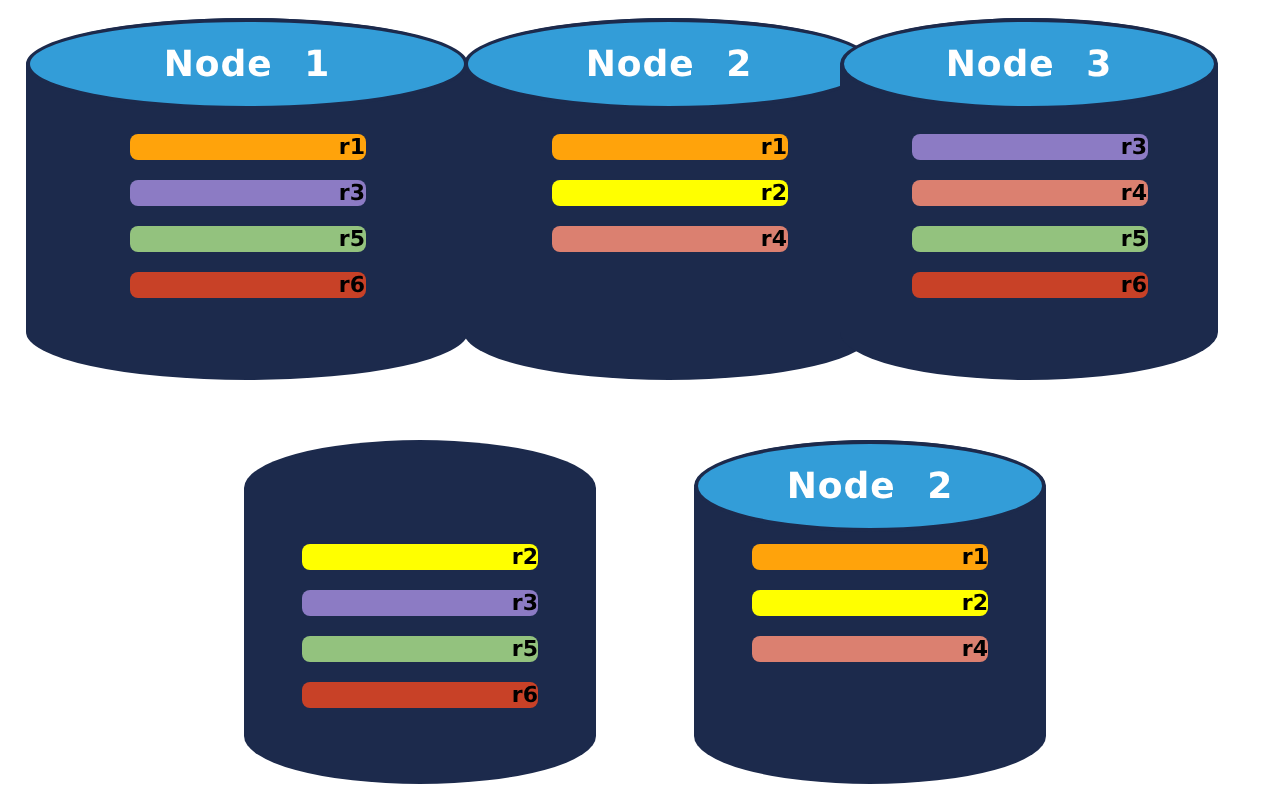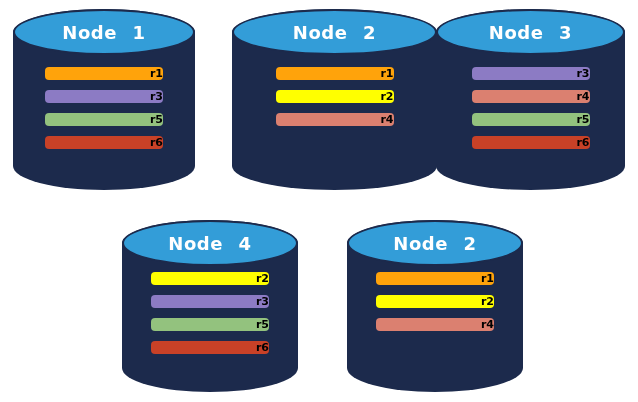--- a/index.html
+++ b/index.html
@@ -60,21 +60,21 @@
     font-weight: bold;
     color: #000000;
     line-height: 13px;
   }
 </style>
 </head>
 <body>
 
 <div class="canvas">
 
-  <div class="node row-top" style="left:13px; top:9px; width:182px; height:181px;">
+  <div class="node row-top" style="left:13px; top:9px; width:209px; height:181px;padding-left:12px;">
     <div class="cyl-body"></div>
     <div class="cyl-cap">
       <span class="node-title">Node 1</span>
     </div>
     <div class="bars">
       <div class="bar" style="background: rgb(255, 163, 11);">r1</div>
       <div class="bar" style="background: rgb(140, 123, 196);">r3</div>
       <div class="bar" style="background: rgb(147, 194, 126);">r5</div>
       <div class="bar" style="background: rgb(200, 65, 39);">r6</div>
     </div>
@@ -85,38 +85,35 @@
     <div class="cyl-cap">
       <span class="node-title">Node 2</span>
     </div>
     <div class="bars">
       <div class="bar" style="background: rgb(255, 163, 11);">r1</div>
       <div class="bar" style="background: rgb(255, 255, 0);">r2</div>
       <div class="bar" style="background: rgb(219, 128, 112);">r4</div>
     </div>
   </div>
 
-  <div class="node row-top" style="left:436px; top:9px; width:189px; height:181px;">
+  <div class="node row-top" style="left:420px; top:9px; width:189px; height:181px;">
     <div class="cyl-body"></div>
     <div class="cyl-cap">
       <span class="node-title">Node 3</span>
     </div>
     <div class="bars">
       <div class="bar" style="background: rgb(140, 123, 196);">r3</div>
       <div class="bar" style="background: rgb(219, 128, 112);">r4</div>
       <div class="bar" style="background: rgb(147, 194, 126);">r5</div>
       <div class="bar" style="background: rgb(200, 65, 39);">r6</div>
     </div>
   </div>
 
   <div class="node row-bottom" style="left:122px; top:220px; width:176px; height:172px;">
     <div class="cyl-body"></div>
-    <div class="cyl-cap">
-      <span class="node-title">Node 4</span>
-    </div>
     <div class="bars">
       <div class="bar" style="background: rgb(255, 255, 0);">r2</div>
       <div class="bar" style="background: rgb(140, 123, 196);">r3</div>
       <div class="bar" style="background: rgb(147, 194, 126);">r5</div>
       <div class="bar" style="background: rgb(200, 65, 39);">r6</div>
     </div>
   </div>
 
   <div class="node row-bottom" style="left:347px; top:220px; width:176px; height:172px;">
     <div class="cyl-body"></div>

